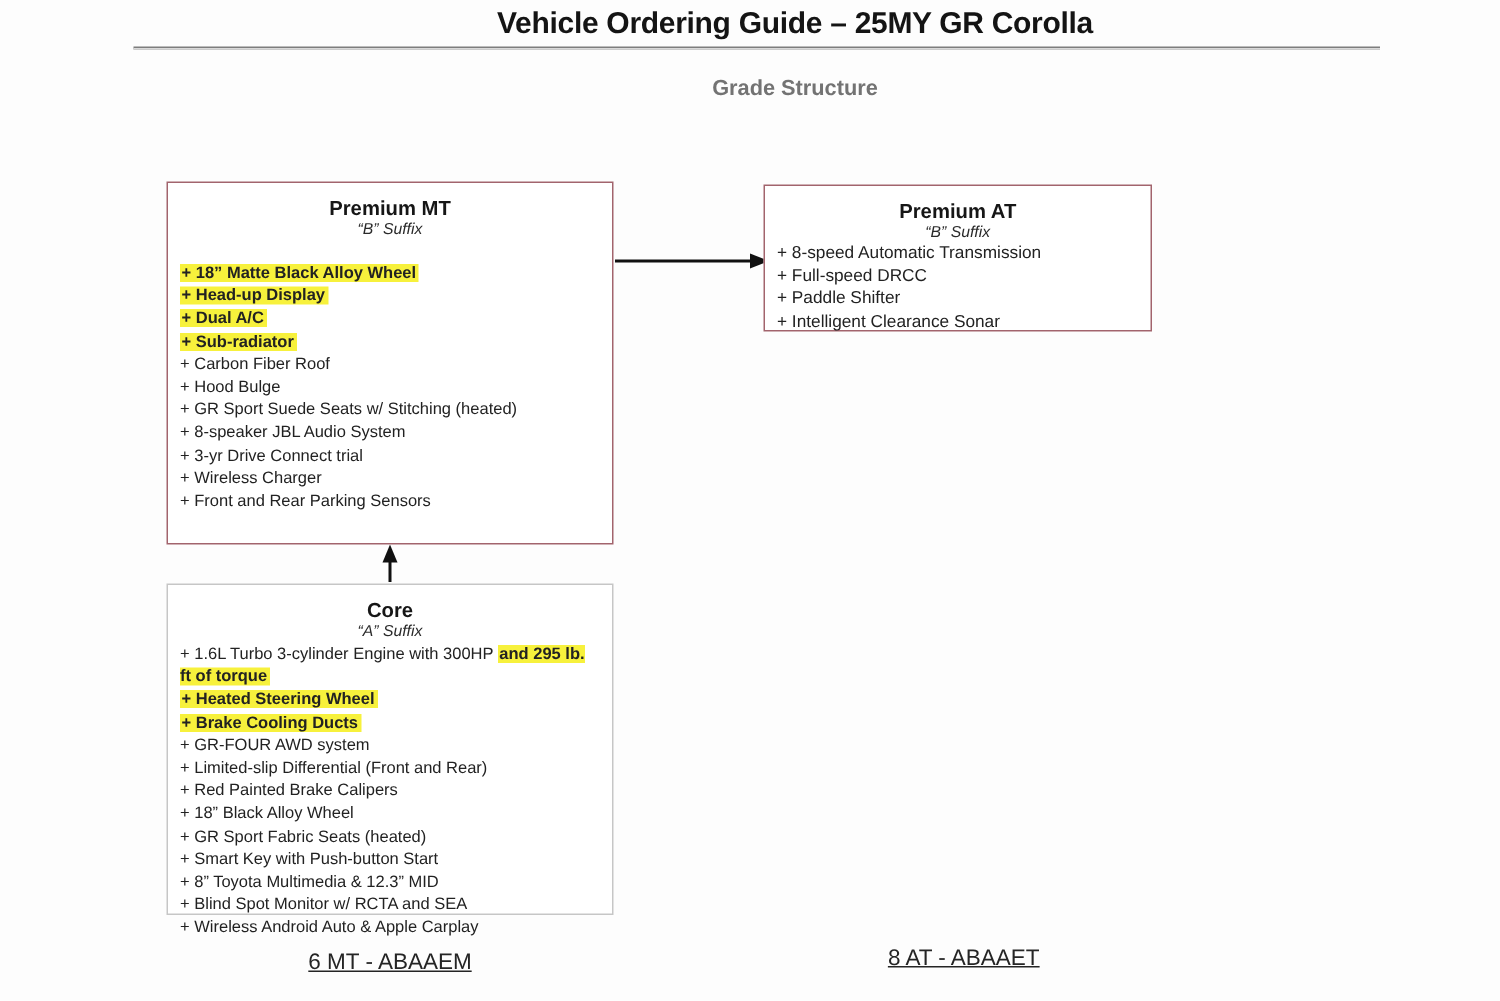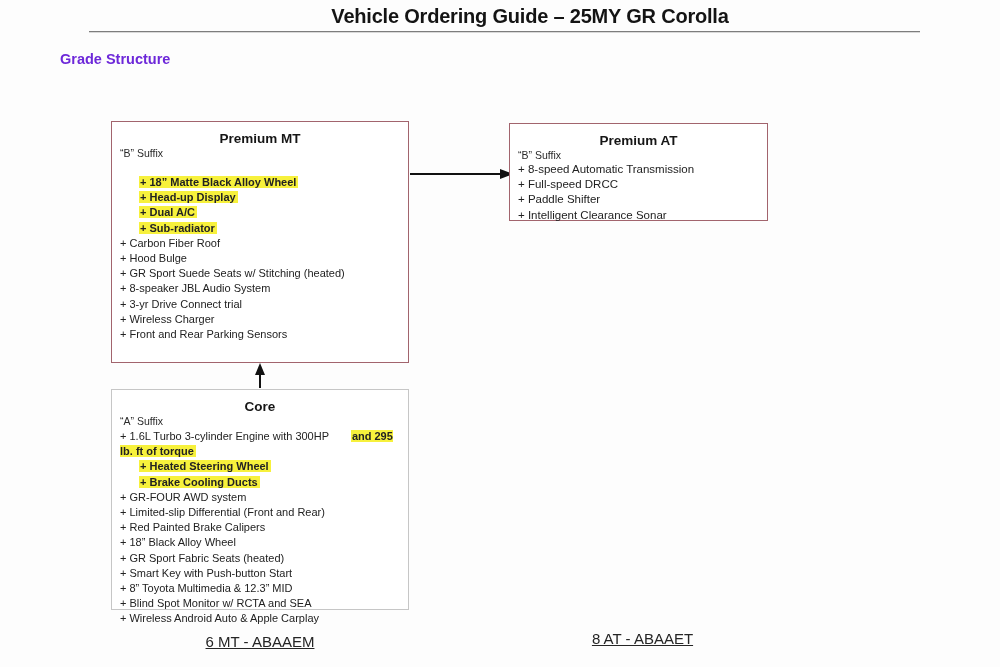--- a/index.html
+++ b/index.html
@@ -17,40 +17,40 @@
     position: absolute; top: 5px; left: 60px; width: 940px;
     text-align: center; font-size: 20px; font-weight: bold; color: #141414;
     letter-spacing: -0.2px;
   }
   .title-rule {
     position: absolute; top: 31px; left: 89px; width: 831px; height: 2px;
     background: #7d7d7d; border-bottom: 1px solid #d9d9d9;
   }
   .page-subtitle {
     position: absolute; top: 51px; left: 60px; width: 940px;
-    text-align: left; font-size: 14.5px; font-weight: bold; color: #6d28d9;
+    text-align: center; font-size: 14.5px; font-weight: bold; color: #737373;
   }
 
   .grade-box {
     position: absolute; background: #ffffff; border: 1px solid #c6c6c6;
     padding: 9px 8px 0 8px;
   }
   .grade-box.red { border-color: #a2646d; }
   .grade-box.gray { border-color: #c6c6c6; }
   #premium-mt-box { left: 111px; top: 121px; width: 298px; height: 242px; }
   #premium-at-box { left: 509px; top: 123px; width: 259px; height: 98px; }
   #core-box       { left: 111px; top: 389px; width: 298px; height: 221px; }
 
   .box-title  { text-align: center; font-size: 13.5px; font-weight: bold; color: #161616; }
-  .box-suffix { font-size: 10.5px; color: #2a2a2a; margin-top: 1px; }
+  .box-suffix { text-align: center; font-size: 10.5px; color: #2a2a2a; margin-top: 1px; font-style: italic; }
   .items { margin-top: 2px; font-size: 11px; line-height: 15.2px; color: #222222; }
   #premium-mt-box .items { margin-top: 16px; }
   #premium-at-box .items { margin-top: 1px; font-size: 11.5px; }
   .item { white-space: normal; }
-  .hl { background: #f7f13c; font-weight: bold; padding: 0 2px 0 1px; margin-left: 19px; }
+  .hl { background: #f7f13c; font-weight: bold; padding: 0 2px 0 1px; }
 
   .footer-code { position: absolute; font-size: 15px; text-align: center; color: #252525; text-decoration: underline; }
   #mt-code { left: 111px; top: 633px; width: 298px; }
   #at-code { left: 513px; top: 630px; width: 259px; }
 
   svg.arrow-layer { position: absolute; left: 0; top: 0; width: 1000px; height: 667px; pointer-events: none; }
 </style>
 </head>
 <body>
 

